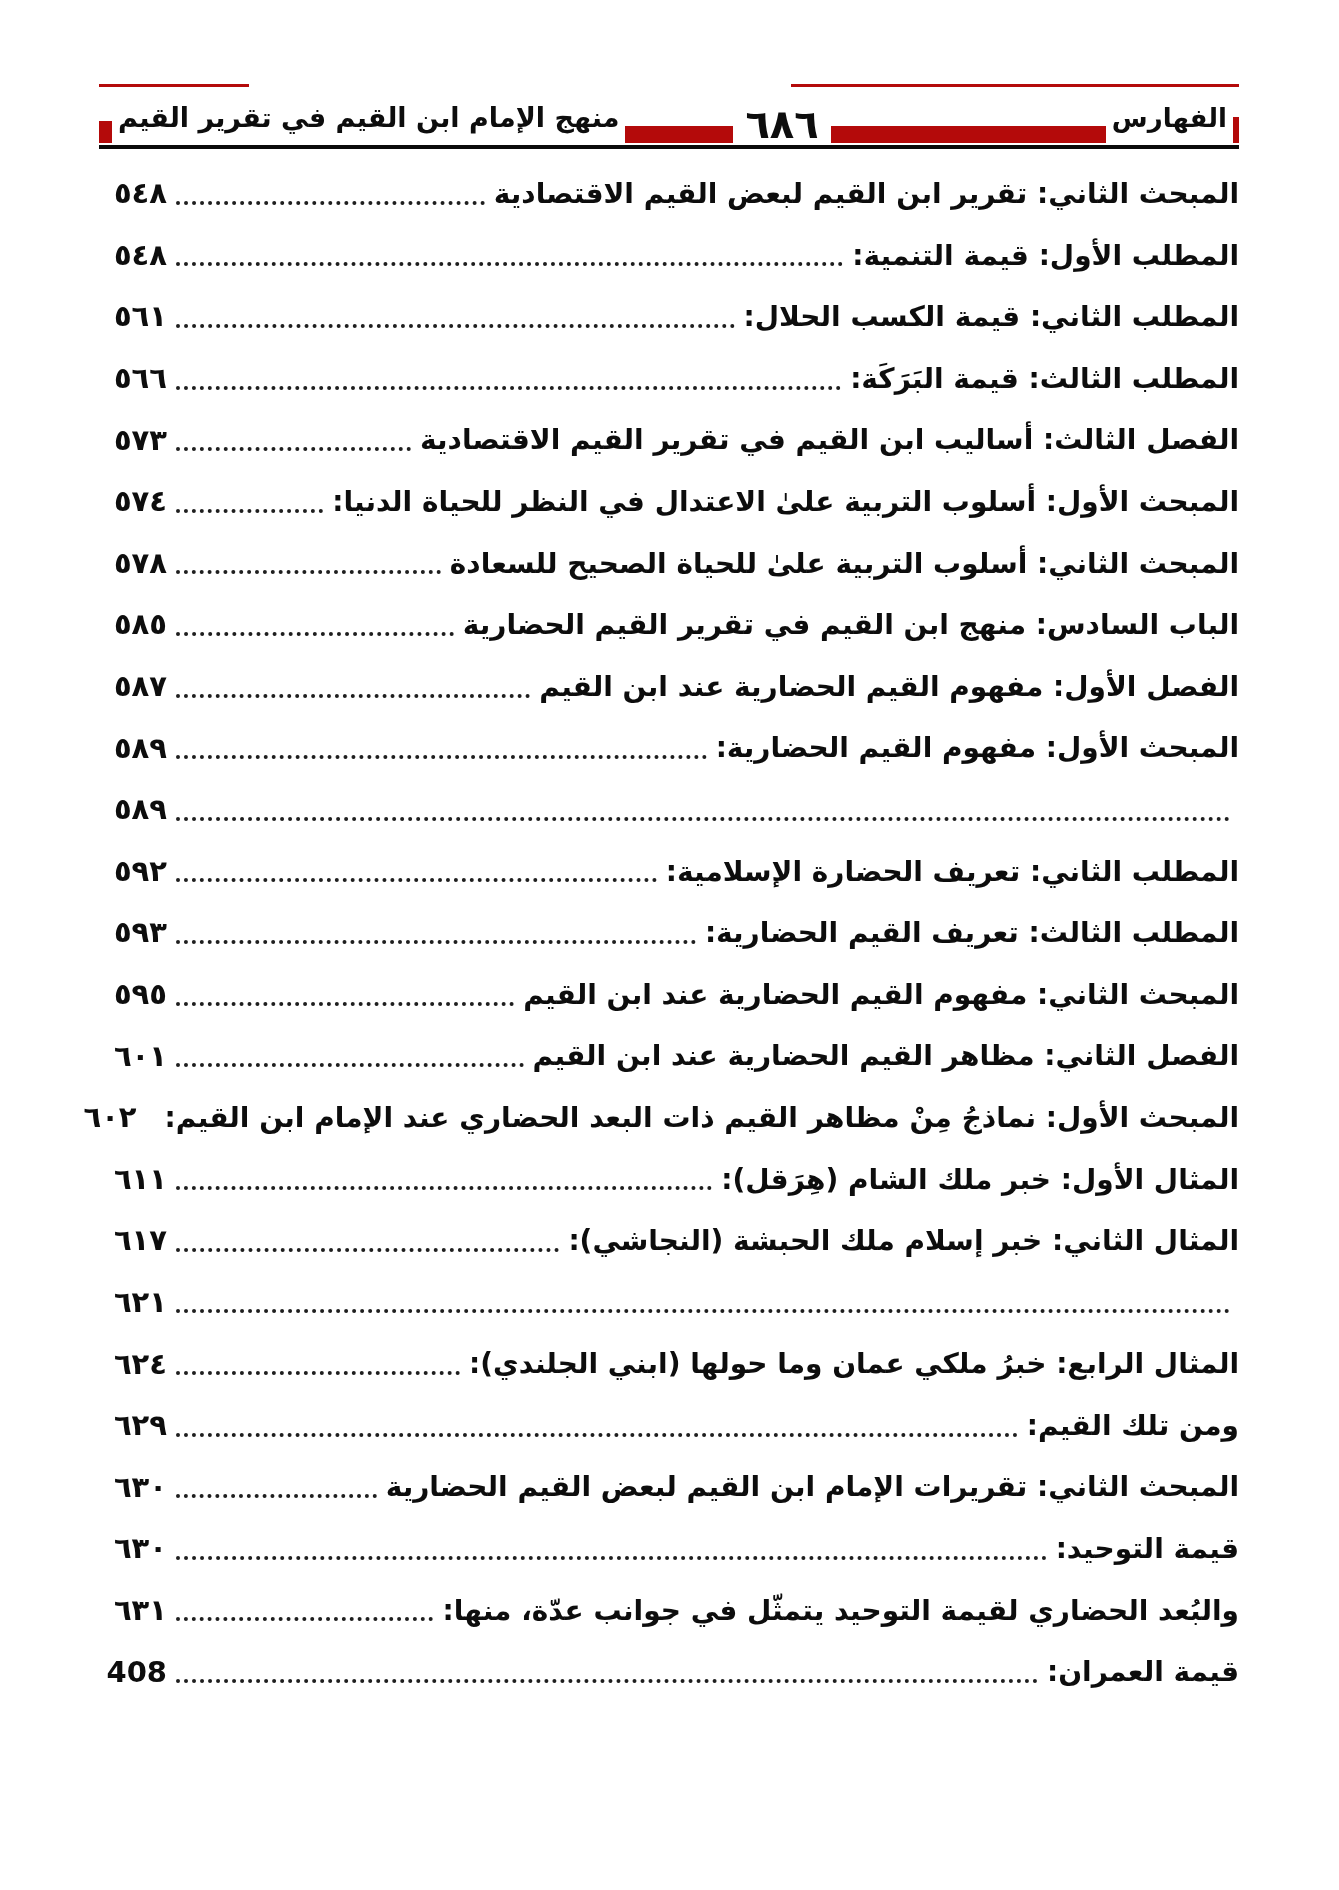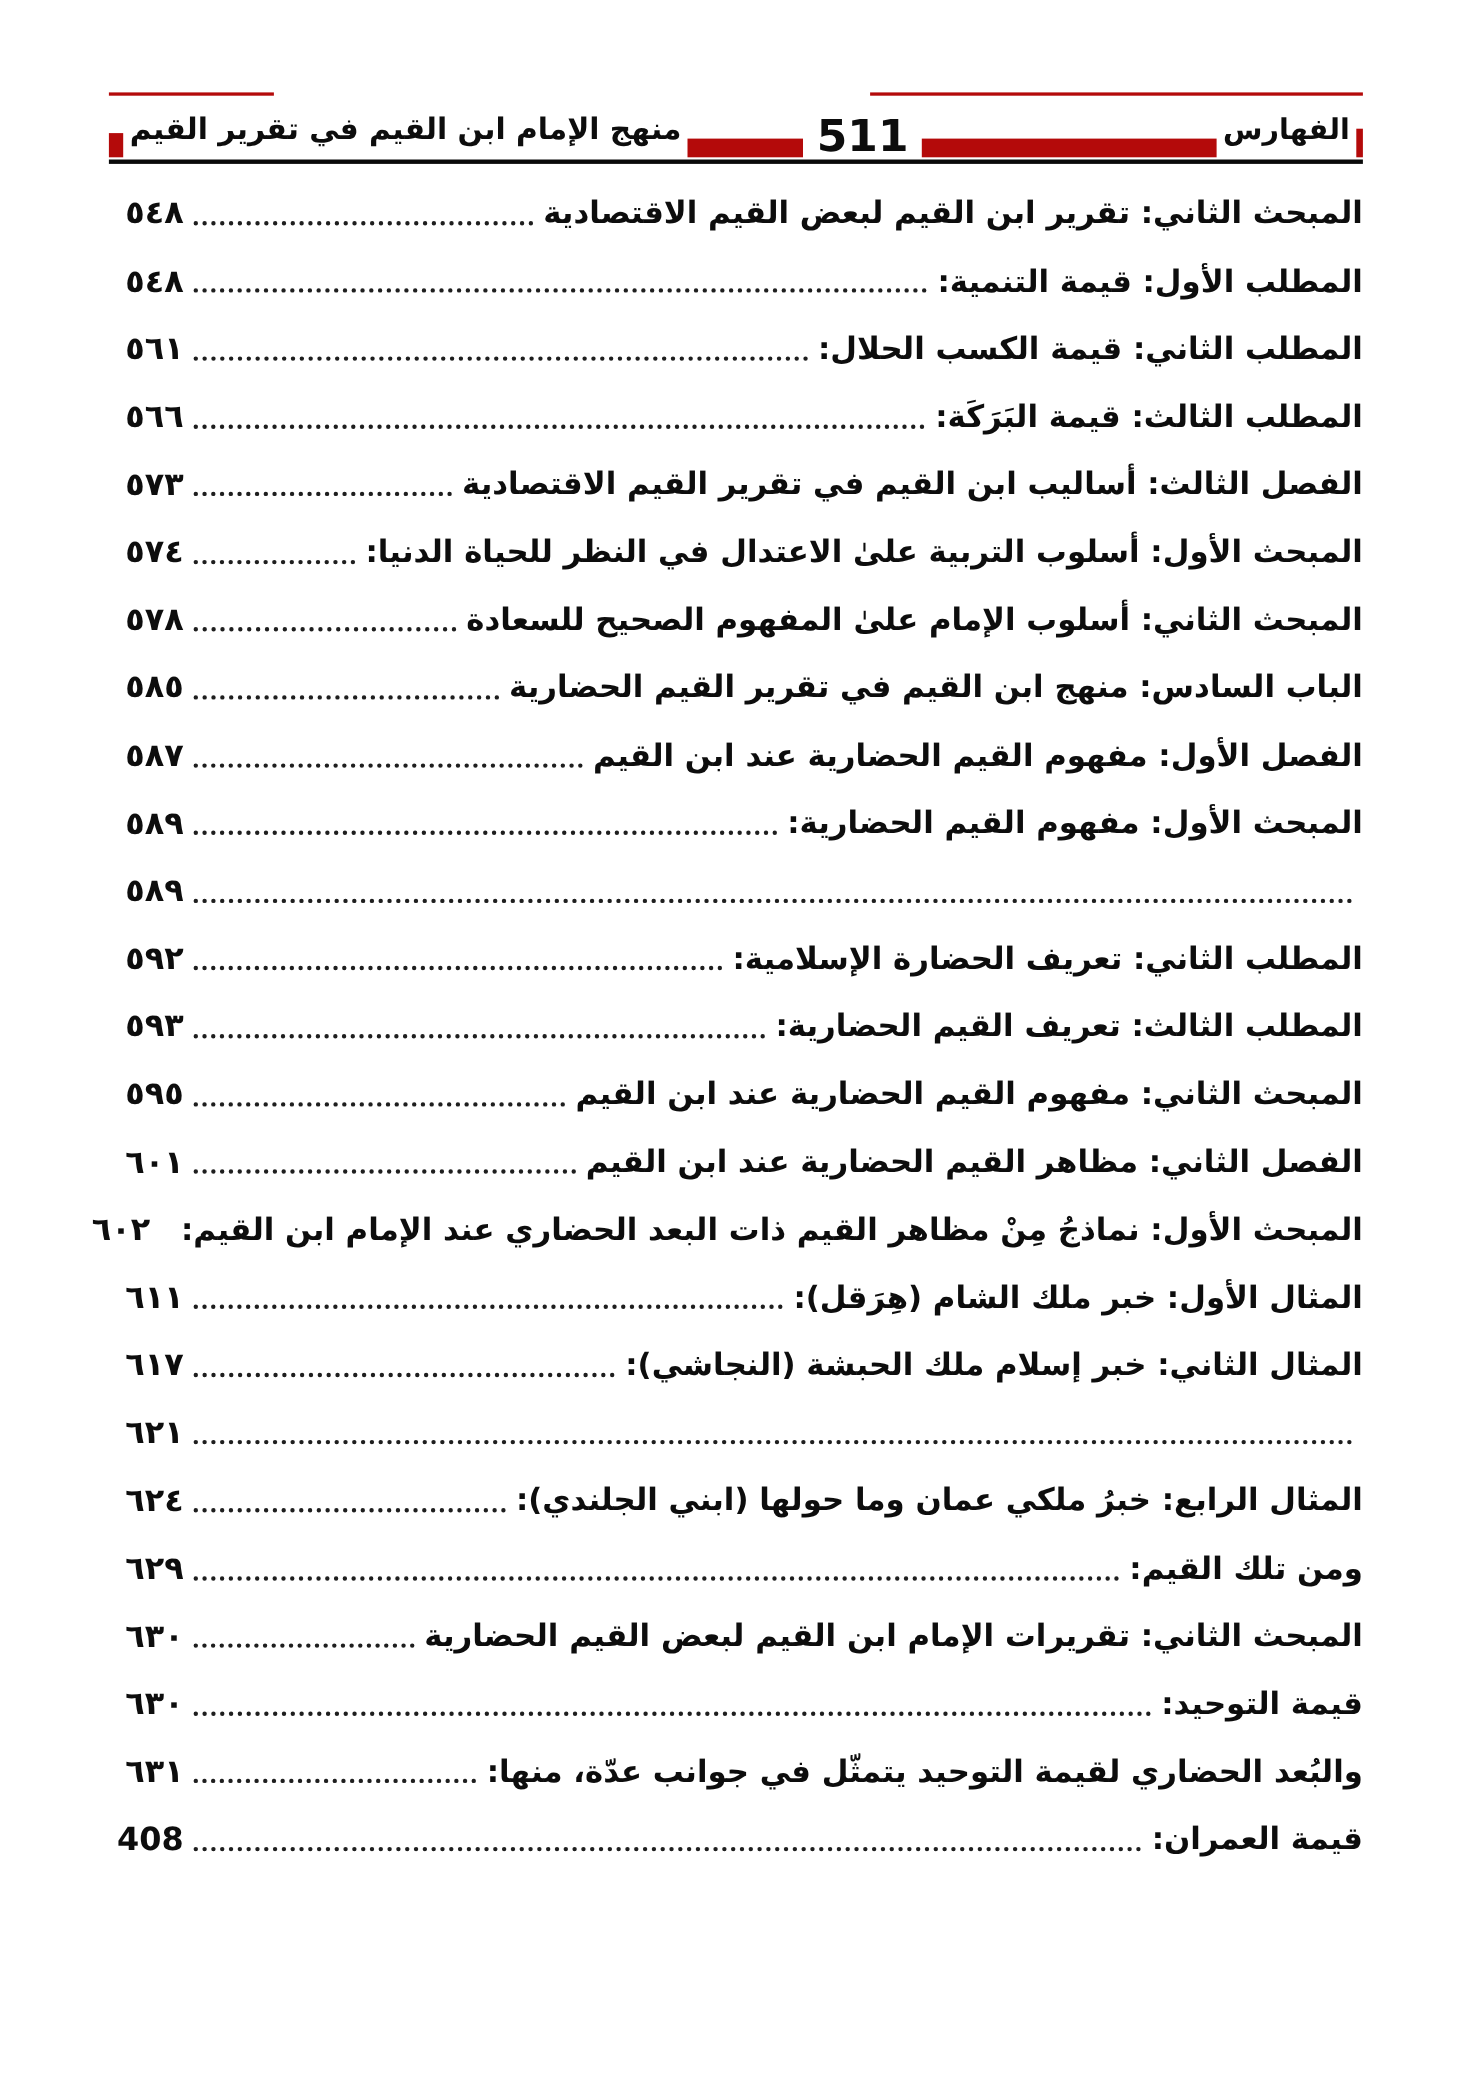--- a/index.html
+++ b/index.html
@@ -119,21 +119,21 @@
 
   <div class="top-rule">
     <div class="seg-title-side accent" style="background-color: rgb(180, 10, 10);"></div>
     <div class="seg-label-side accent" style="background-color: rgb(180, 10, 10);"></div>
   </div>
 
   <div class="header-line">
     <div class="header-tick accent" style="background-color: rgb(180, 10, 10);"></div>
     <div class="section-label">الفهارس</div>
     <div class="header-bar bar-right accent" style="background-color: rgb(180, 10, 10);"></div>
-    <div class="header-page-num">511</div>
+    <div class="header-page-num">٦٨٦</div>
     <div class="header-bar bar-left accent" style="background-color: rgb(180, 10, 10);"></div>
     <div class="book-title">منهج الإمام ابن القيم في تقرير القيم</div>
     <div class="header-square accent" style="background-color: rgb(180, 10, 10);"></div>
   </div>
 
   <div class="header-rule"></div>
 
   <div class="toc" id="toc-list">
       <div class="toc-row">
       <span class="toc-title">المبحث الثاني: تقرير ابن القيم لبعض القيم الاقتصادية</span>
@@ -159,21 +159,21 @@
       <span class="toc-title">الفصل الثالث: أساليب ابن القيم في تقرير القيم الاقتصادية</span>
       <span class="dot-leader"></span>
       <span class="toc-page">٥٧٣</span>
     </div>
       <div class="toc-row">
       <span class="toc-title">المبحث الأول: أسلوب التربية علىٰ الاعتدال في النظر للحياة الدنيا:</span>
       <span class="dot-leader"></span>
       <span class="toc-page">٥٧٤</span>
     </div>
       <div class="toc-row">
-      <span class="toc-title">المبحث الثاني: أسلوب الإمام علىٰ المفهوم الصحيح للسعادة</span>
+      <span class="toc-title">المبحث الثاني: أسلوب التربية علىٰ للحياة الصحيح للسعادة</span>
       <span class="dot-leader"></span>
       <span class="toc-page">٥٧٨</span>
     </div>
       <div class="toc-row">
       <span class="toc-title">الباب السادس: منهج ابن القيم في تقرير القيم الحضارية</span>
       <span class="dot-leader"></span>
       <span class="toc-page">٥٨٥</span>
     </div>
       <div class="toc-row">
       <span class="toc-title">الفصل الأول: مفهوم القيم الحضارية عند ابن القيم</span>

